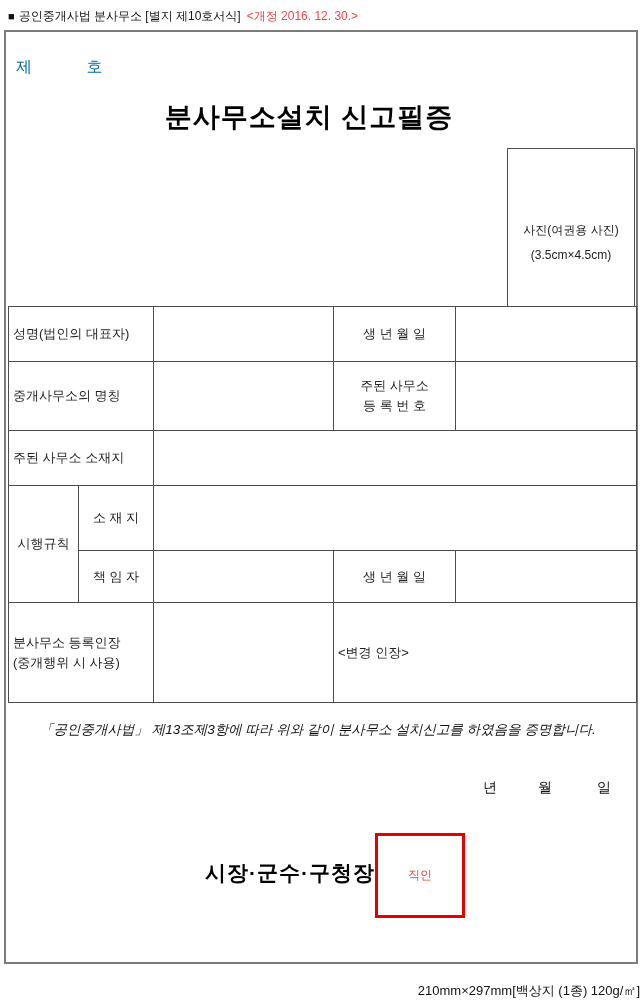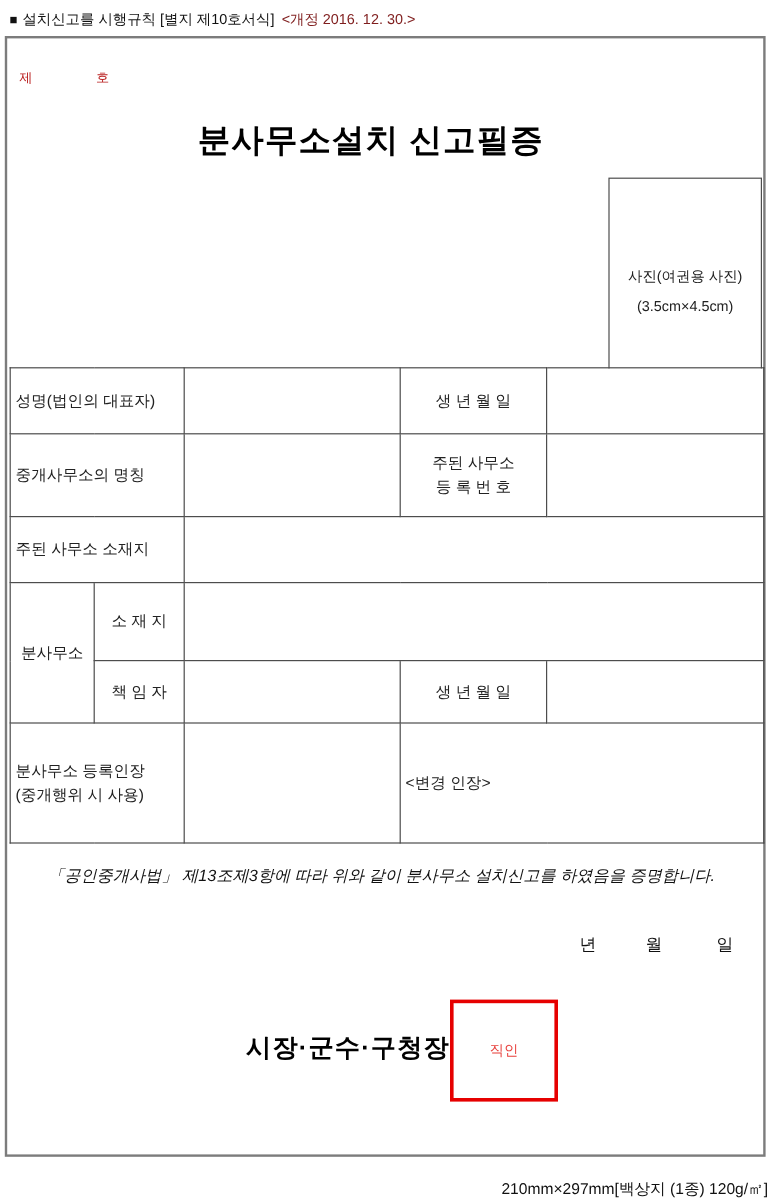--- a/index.html
+++ b/index.html
@@ -16,31 +16,31 @@
 
   
   .header-note {
     left: 8px; top: 8px;
     font-size: 12px;
     letter-spacing: 0px;
     white-space: nowrap;
     color: #111;
   }
   .header-note .bullet { font-size: 11px; margin-right: 4px; }
-  .header-note .revision { color: #7f1d1d; margin-left: 6px; text-align: right; }
+  .header-note .revision { color: #ef4444; margin-left: 6px; text-align: right; }
 
   
   .form-frame {
     left: 4px; top: 30px;
     width: 634px; height: 934px;
     border: 2px solid #7c7c7c;
     background: #ffffff;
   }
 
-  .doc-number { left: 16px; top: 57px; font-size: 11px; color: #b91c1c; }
+  .doc-number { left: 16px; top: 57px; font-size: 16px; color: #0369a1; }
   .doc-number .suffix { margin-left: 50px; }
 
   .form-title {
     left: 0; top: 99px; width: 618px;
     text-align: center;
     font-size: 27px;
     font-weight: bold;
     letter-spacing: 1px;
     color: #000;
   }
@@ -117,21 +117,21 @@
     right: 4px; top: 982px;
     font-size: 13px;
     color: #111;
     white-space: nowrap;
   }
 </style>
 </head>
 <body>
 
 <div class="abs header-note">
-  <span class="bullet">■</span><span>설치신고를 시행규칙 [별지 제10호서식]</span><span class="revision">&lt;개정 2016. 12. 30.&gt;</span>
+  <span class="bullet">■</span><span>공인중개사법 분사무소 [별지 제10호서식]</span><span class="revision">&lt;개정 2016. 12. 30.&gt;</span>
 </div>
 
 <div class="abs form-frame"></div>
 
 <div class="abs doc-number">
   <span>제</span>
   <span class="suffix">호</span>
 </div>
 
 <div class="abs form-title">분사무소설치 신고필증</div>
@@ -163,21 +163,21 @@
       <div>주된 사무소</div>
       <div>등 록 번 호</div>
     </td>
     <td class="val"></td>
   </tr>
   <tr style="height:55px">
     <td colspan="2" class="lbl-left">주된 사무소 소재지</td>
     <td colspan="3" class="val"></td>
   </tr>
   <tr style="height:65px">
-    <td rowspan="2" class="lbl-center">분사무소</td>
+    <td rowspan="2" class="lbl-center">시행규칙</td>
     <td class="lbl-center">소 재 지</td>
     <td colspan="3" class="val"></td>
   </tr>
   <tr style="height:52px">
     <td class="lbl-center">책 임 자</td>
     <td class="val"></td>
     <td class="lbl-center">생 년 월 일</td>
     <td class="val"></td>
   </tr>
   <tr style="height:100px">

